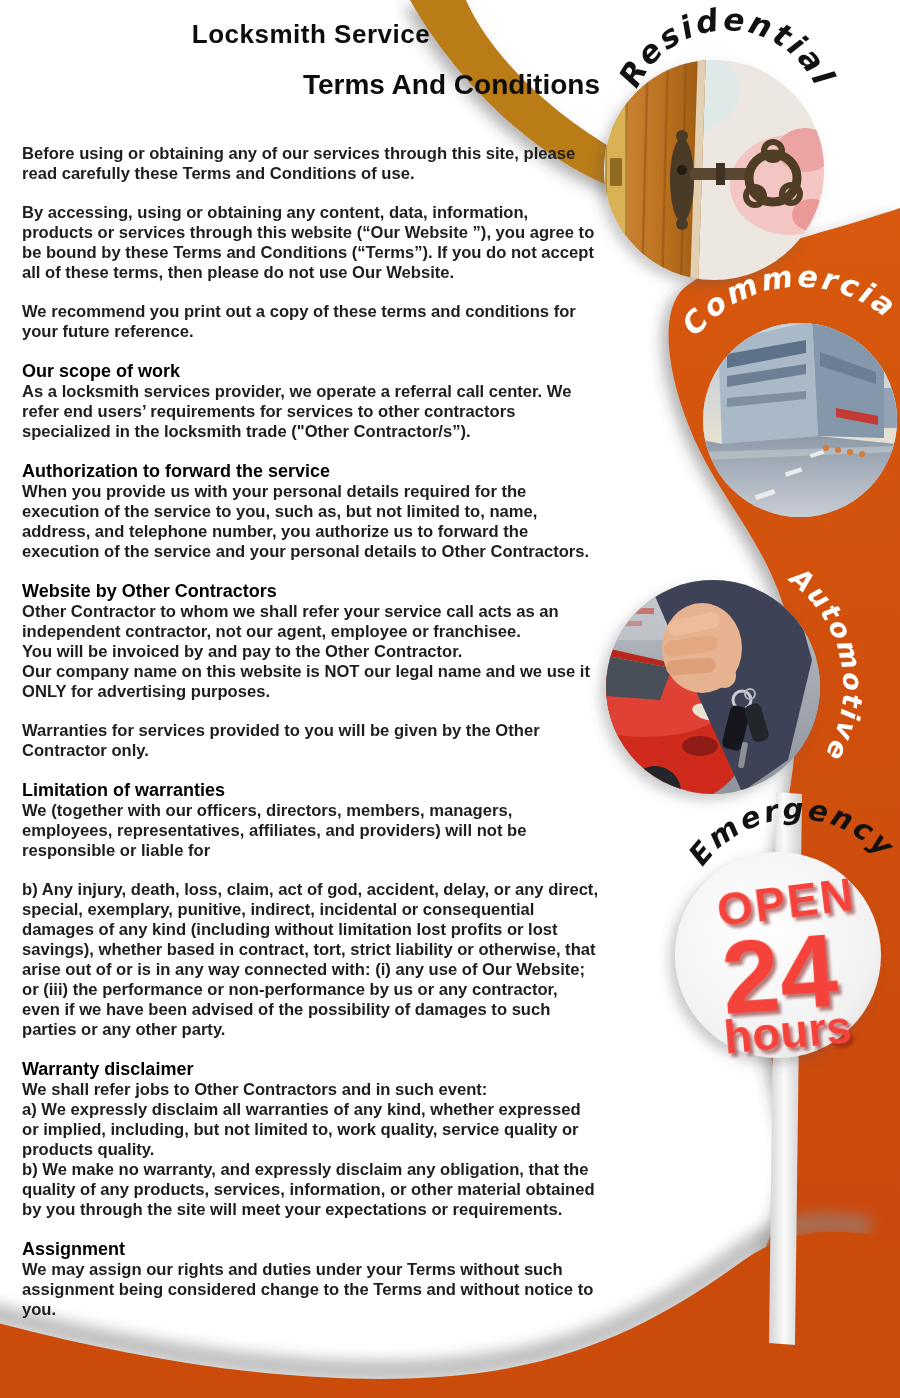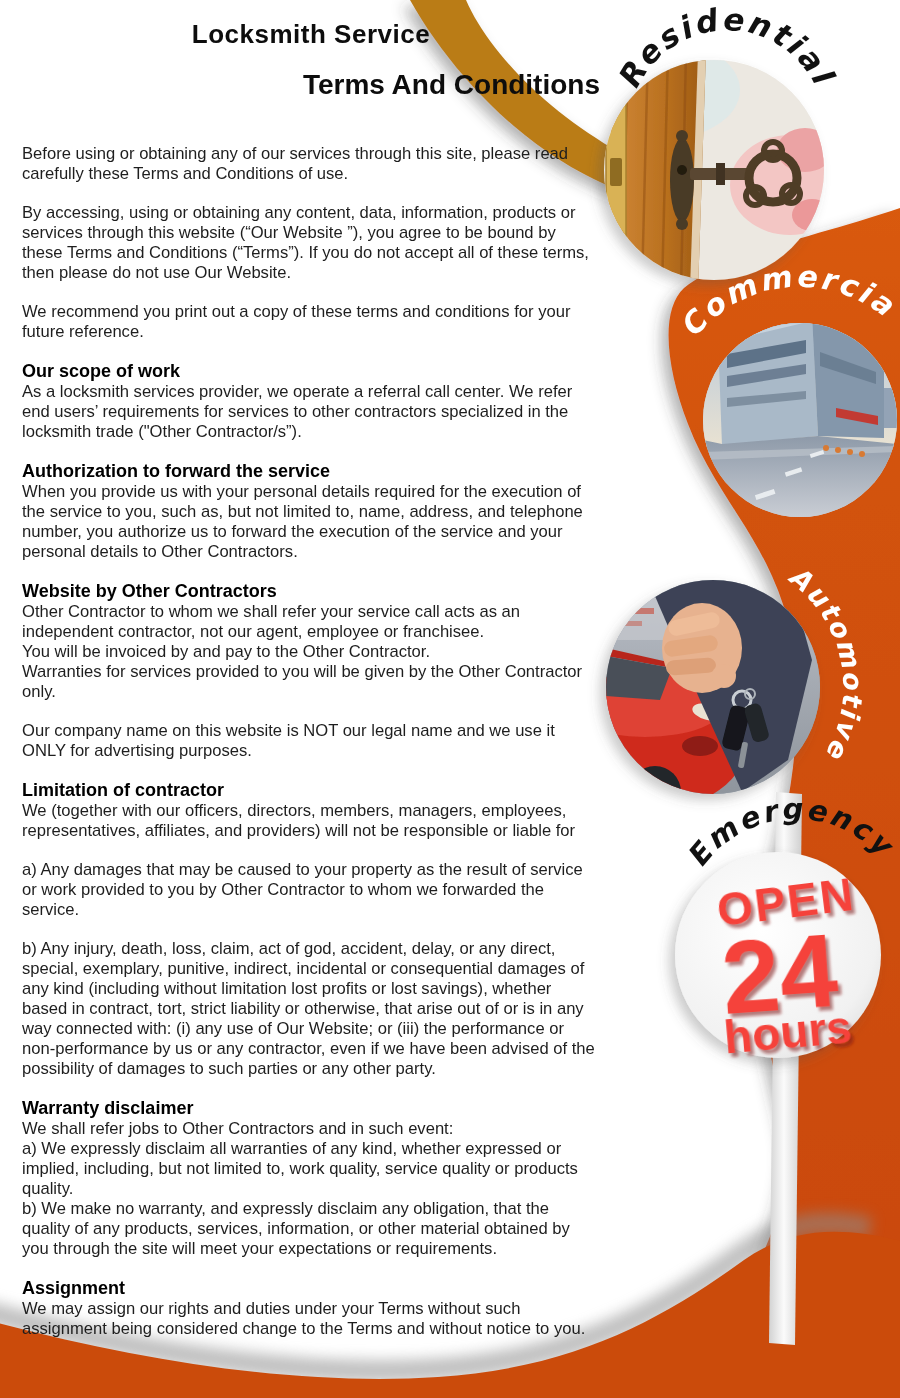--- a/index.html
+++ b/index.html
@@ -6,21 +6,21 @@
   html,body{margin:0;padding:0;}
   body{
     width:900px;height:1398px;position:relative;overflow:hidden;background:#ffffff;
     font-family:"Liberation Sans",sans-serif;
   }
   .stage{position:absolute;inset:0;width:900px;height:1398px;}
   svg.deco{position:absolute;top:0;left:0;display:block;}
   .content{position:absolute;left:22px;top:12px;width:578px;color:#1e1e1e;z-index:5;}
   h1.title{margin:0 0 14px 0;text-align:center;font-size:26px;line-height:44px;font-weight:bold;color:#0d0d0d;letter-spacing:.5px;}
   h2.subtitle{margin:0 0 44px 0;text-align:right;font-size:28px;line-height:30px;font-weight:bold;color:#0d0d0d;}
-  .blk{font-size:16.6px;line-height:20px;margin:0;font-weight:normal;}
+  .blk{font-size:16.6px;line-height:20px;margin:0;font-weight:bold;}
   .blk.mb{margin-bottom:19px;}
   .h{font-size:18px;font-weight:bold;color:#000;line-height:21px;margin:0;}
   .script{font-family:"DejaVu Sans",sans-serif;font-style:italic;font-weight:bold;}
   .badgefont{font-family:"Liberation Sans",sans-serif;font-weight:bold;}
 </style>
 </head>
 <body>
 
 <div class="stage">
 
@@ -216,27 +216,26 @@
 
     <h3 class="blk h">Our scope of work</h3>
     <p class="blk mb">As a locksmith services provider, we operate a referral call center. We refer end users’ requirements for services to other contractors specialized in the locksmith trade ("Other Contractor/s”).</p>
 
     <h3 class="blk h">Authorization to forward the service</h3>
     <p class="blk mb">When you provide us with your personal details required for the execution of the service to you, such as, but not limited to, name, address, and telephone number, you authorize us to forward the execution of the service and your personal details to Other Contractors.</p>
 
     <h3 class="blk h">Website by Other Contractors</h3>
     <p class="blk">Other Contractor to whom we shall refer your service call acts as an independent contractor, not our agent, employee or franchisee.</p>
     <p class="blk">You will be invoiced by and pay to the Other Contractor.</p>
+    <p class="blk mb">Our company name on this website is NOT our legal name and we use it ONLY for advertising purposes.</p>
+
     <p class="blk mb">Warranties for services provided to you will be given by the Other Contractor only.</p>
 
-    <p class="blk mb">Our company name on this website is NOT our legal name and we use it ONLY for advertising purposes.</p>
-
-    <h3 class="blk h">Limitation of contractor</h3>
+    <h3 class="blk h">Limitation of warranties</h3>
     <p class="blk mb">We (together with our officers, directors, members, managers, employees, representatives, affiliates, and providers) will not be responsible or liable for</p>
-    <p class="blk mb">a) Any damages that may be caused to your property as the result of service or work provided to you by Other Contractor to whom we forwarded the service.</p>
     <p class="blk mb">b) Any injury, death, loss, claim, act of god, accident, delay, or any direct, special, exemplary, punitive, indirect, incidental or consequential damages of any kind (including without limitation lost profits or lost savings), whether based in contract, tort, strict liability or otherwise, that arise out of or is in any way connected with: (i) any use of Our Website; or (iii) the performance or non-performance by us or any contractor, even if we have been advised of the possibility of damages to such parties or any other party.</p>
 
     <h3 class="blk h">Warranty disclaimer</h3>
     <p class="blk">We shall refer jobs to Other Contractors and in such event:</p>
     <p class="blk">a) We expressly disclaim all warranties of any kind, whether expressed or implied, including, but not limited to, work quality, service quality or products quality.</p>
     <p class="blk mb">b) We make no warranty, and expressly disclaim any obligation, that the quality of any products, services, information, or other material obtained by you through the site will meet your expectations or requirements.</p>
 
     <h3 class="blk h">Assignment</h3>
     <p class="blk">We may assign our rights and duties under your Terms without such assignment being considered change to the Terms and without notice to you.</p>
   </div>

